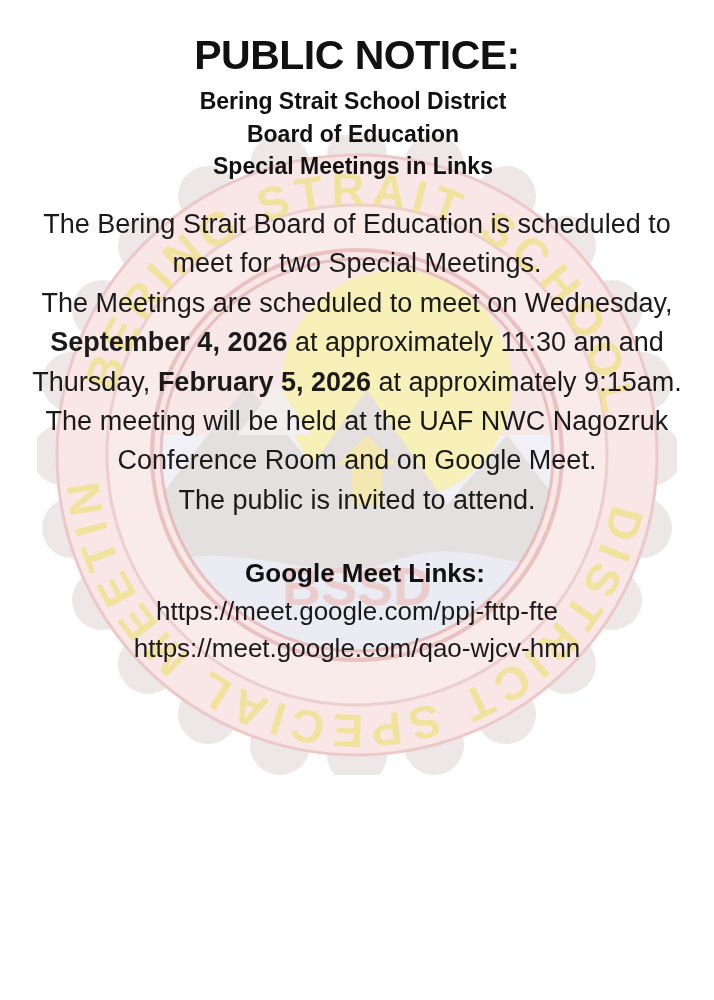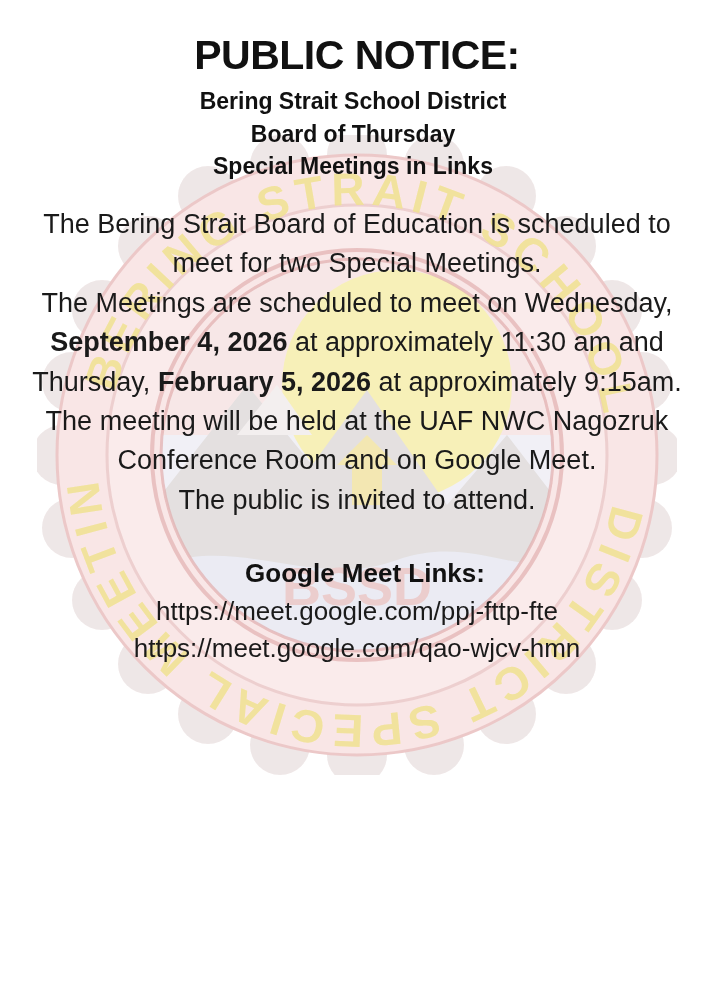--- a/index.html
+++ b/index.html
@@ -163,21 +163,21 @@
     </g>
     <circle cx="320" cy="320" r="196" fill="none" stroke="#e0a9a9" stroke-width="3" opacity="0.7"></circle>
   </svg>
 
   <div class="content">
 
     <h1 class="title">PUBLIC NOTICE:</h1>
 
     <div class="subtitle-block">
       <p class="subtitle">Bering Strait School District</p>
-      <p class="subtitle">Board of Thursday</p>
+      <p class="subtitle">Board of Education</p>
       <p class="subtitle">Special Meetings in Links</p>
     </div>
 
     <div class="body-text">
       <span>The Bering Strait Board of Education is scheduled to meet for two Special Meetings.</span><br>
       <span>The Meetings are scheduled to meet on Wednesday, </span><b>September 4, 2026</b><span> at approximately 11:30 am and Thursday, </span><b>February 5, 2026</b><span> at approximately 9:15am.</span><br>
       <span>The meeting will be held at the UAF NWC Nagozruk Conference Room and on Google Meet.</span><br>
       <span>The public is invited to attend.</span>
     </div>
 

